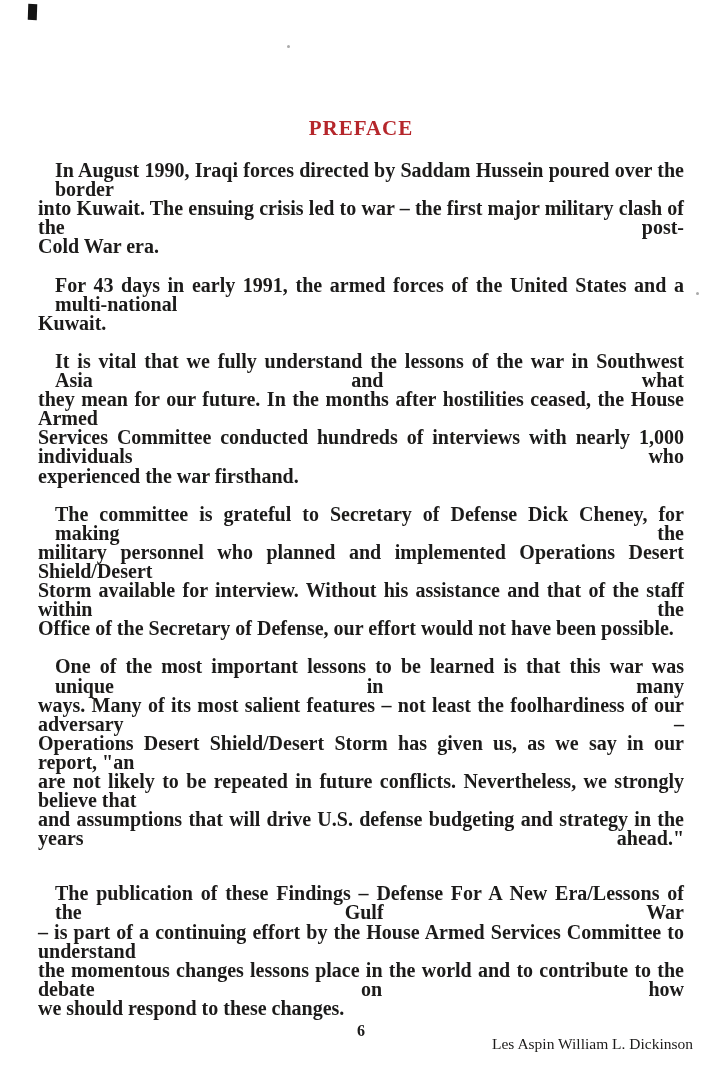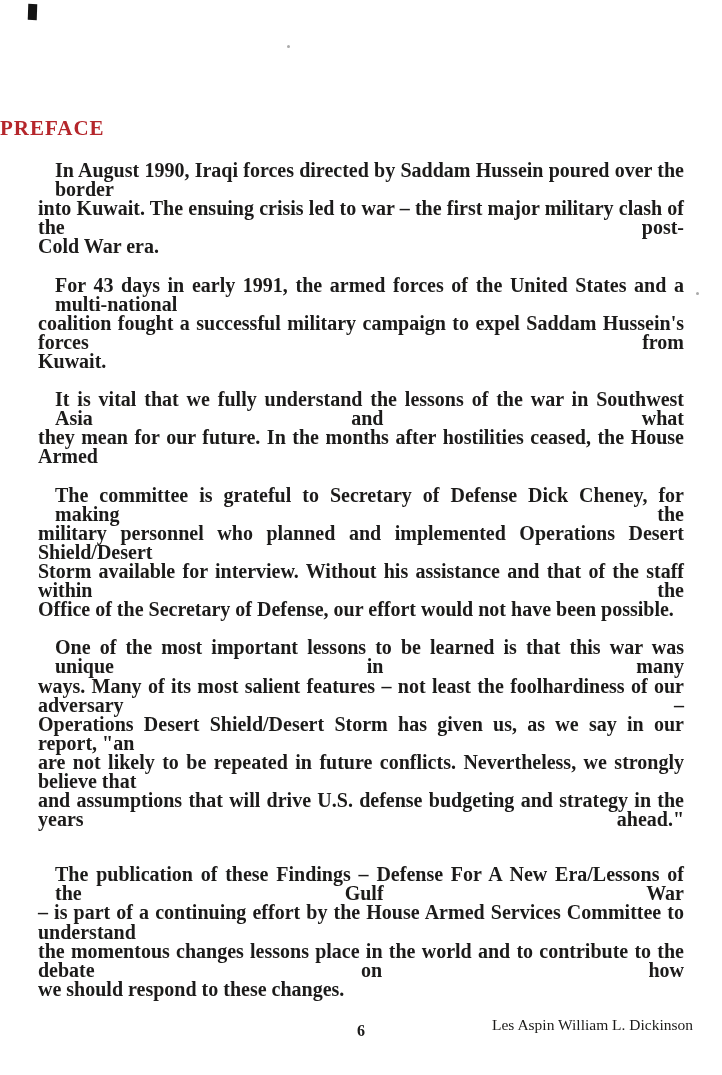--- a/index.html
+++ b/index.html
@@ -20,20 +20,21 @@
     width: 9px;
     height: 16px;
     background: #141414;
     transform: rotate(2deg);
   }
   .scan-speck { position: absolute; border-radius: 50%; background: #aaaaaa; }
   .speck-a { left: 287px; top: 45px; width: 3px; height: 3px; }
   .speck-b { left: 696px; top: 292px; width: 3px; height: 3px; }
   .doc-title {
     padding-top: 116px;
+    text-align: center;
     font-size: 21px;
     line-height: 24px;
     font-weight: 700;
     letter-spacing: 1px;
     color: #b5262b;
   }
   .content {
     margin: 21px 38px 0 38px;
     width: 646px;
     font-size: 20px;
@@ -79,26 +80,27 @@
 
   <div class="content">
 
   <div class="para">
         <div class="line">In August 1990, Iraqi forces directed by Saddam Hussein poured over the border</div>
         <div class="line">into Kuwait. The ensuing crisis led to war – the first major military clash of the post-</div>
         <div class="line ragged">Cold War era.</div>
       </div>
       <div class="para">
         <div class="line">For 43 days in early 1991, the armed forces of the United States and a multi-national</div>
-        <div class="line">coalition fought a successful military campaign to expel Saddam Hussein's forces from</div>
         <div class="line ragged">Kuwait.</div>
       </div>
       <div class="para">
         <div class="line">It is vital that we fully understand the lessons of the war in Southwest Asia and what</div>
         <div class="line">they mean for our future. In the months after hostilities ceased, the House Armed</div>
+        <div class="line">Services Committee conducted hundreds of interviews with nearly 1,000 individuals who</div>
+        <div class="line ragged">experienced the war firsthand.</div>
       </div>
       <div class="para">
         <div class="line">The committee is grateful to Secretary of Defense Dick Cheney, for making the</div>
         <div class="line">military personnel who planned and implemented Operations Desert Shield/Desert</div>
         <div class="line">Storm available for interview. Without his assistance and that of the staff within the</div>
         <div class="line ragged">Office of the Secretary of Defense, our effort would not have been possible.</div>
       </div>
       <div class="para">
         <div class="line">One of the most important lessons to be learned is that this war was unique in many</div>
         <div class="line">ways. Many of its most salient features – not least the foolhardiness of our adversary –</div>

